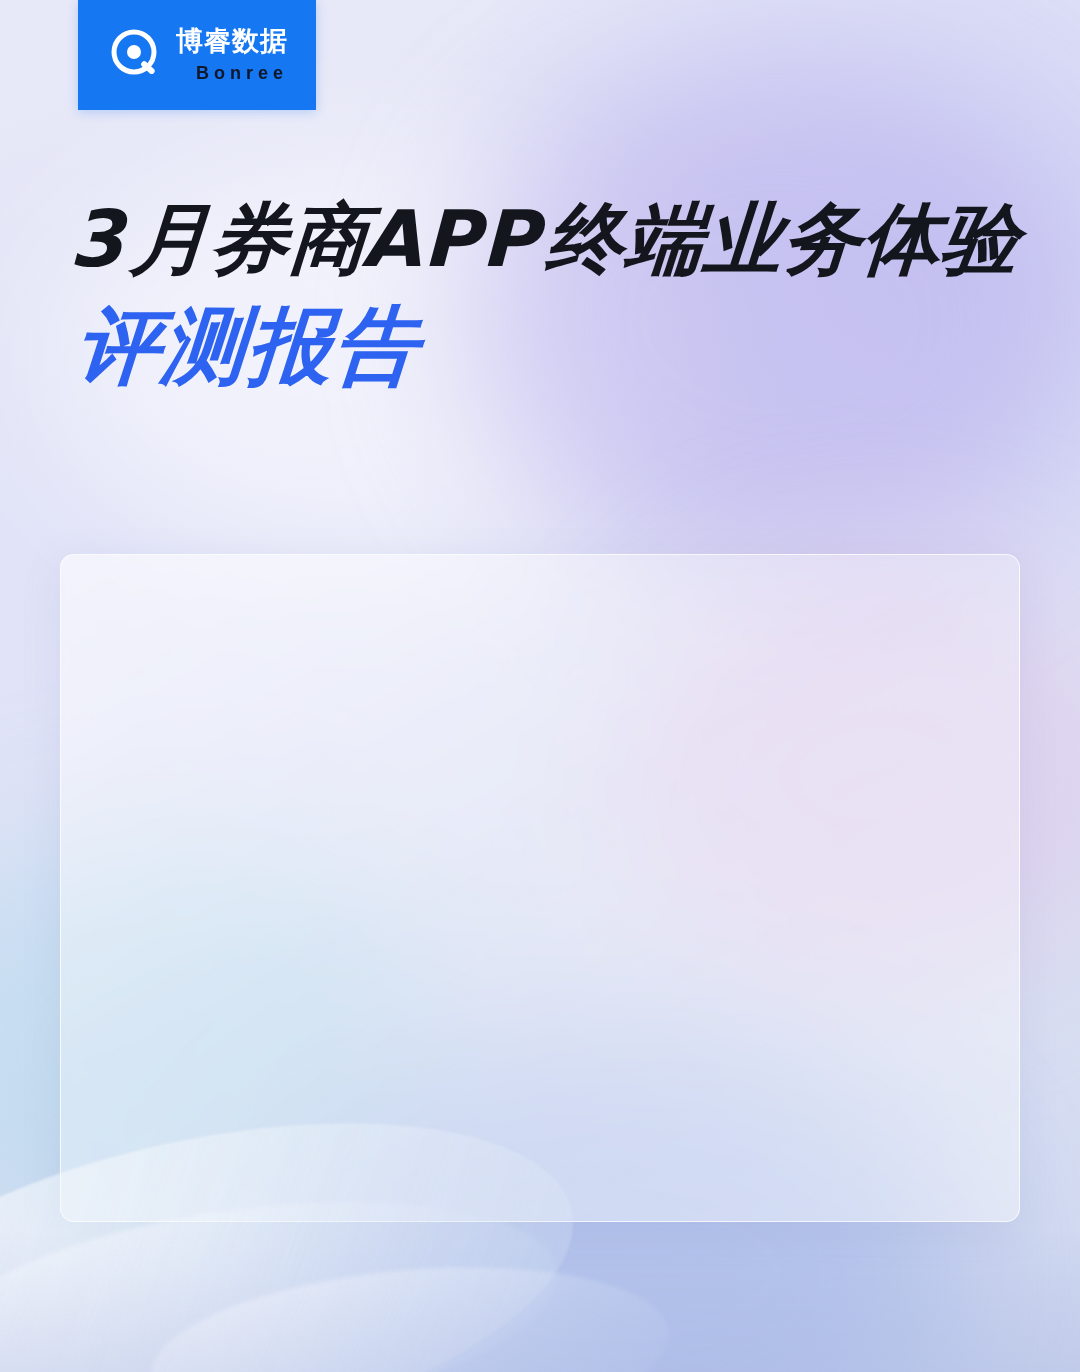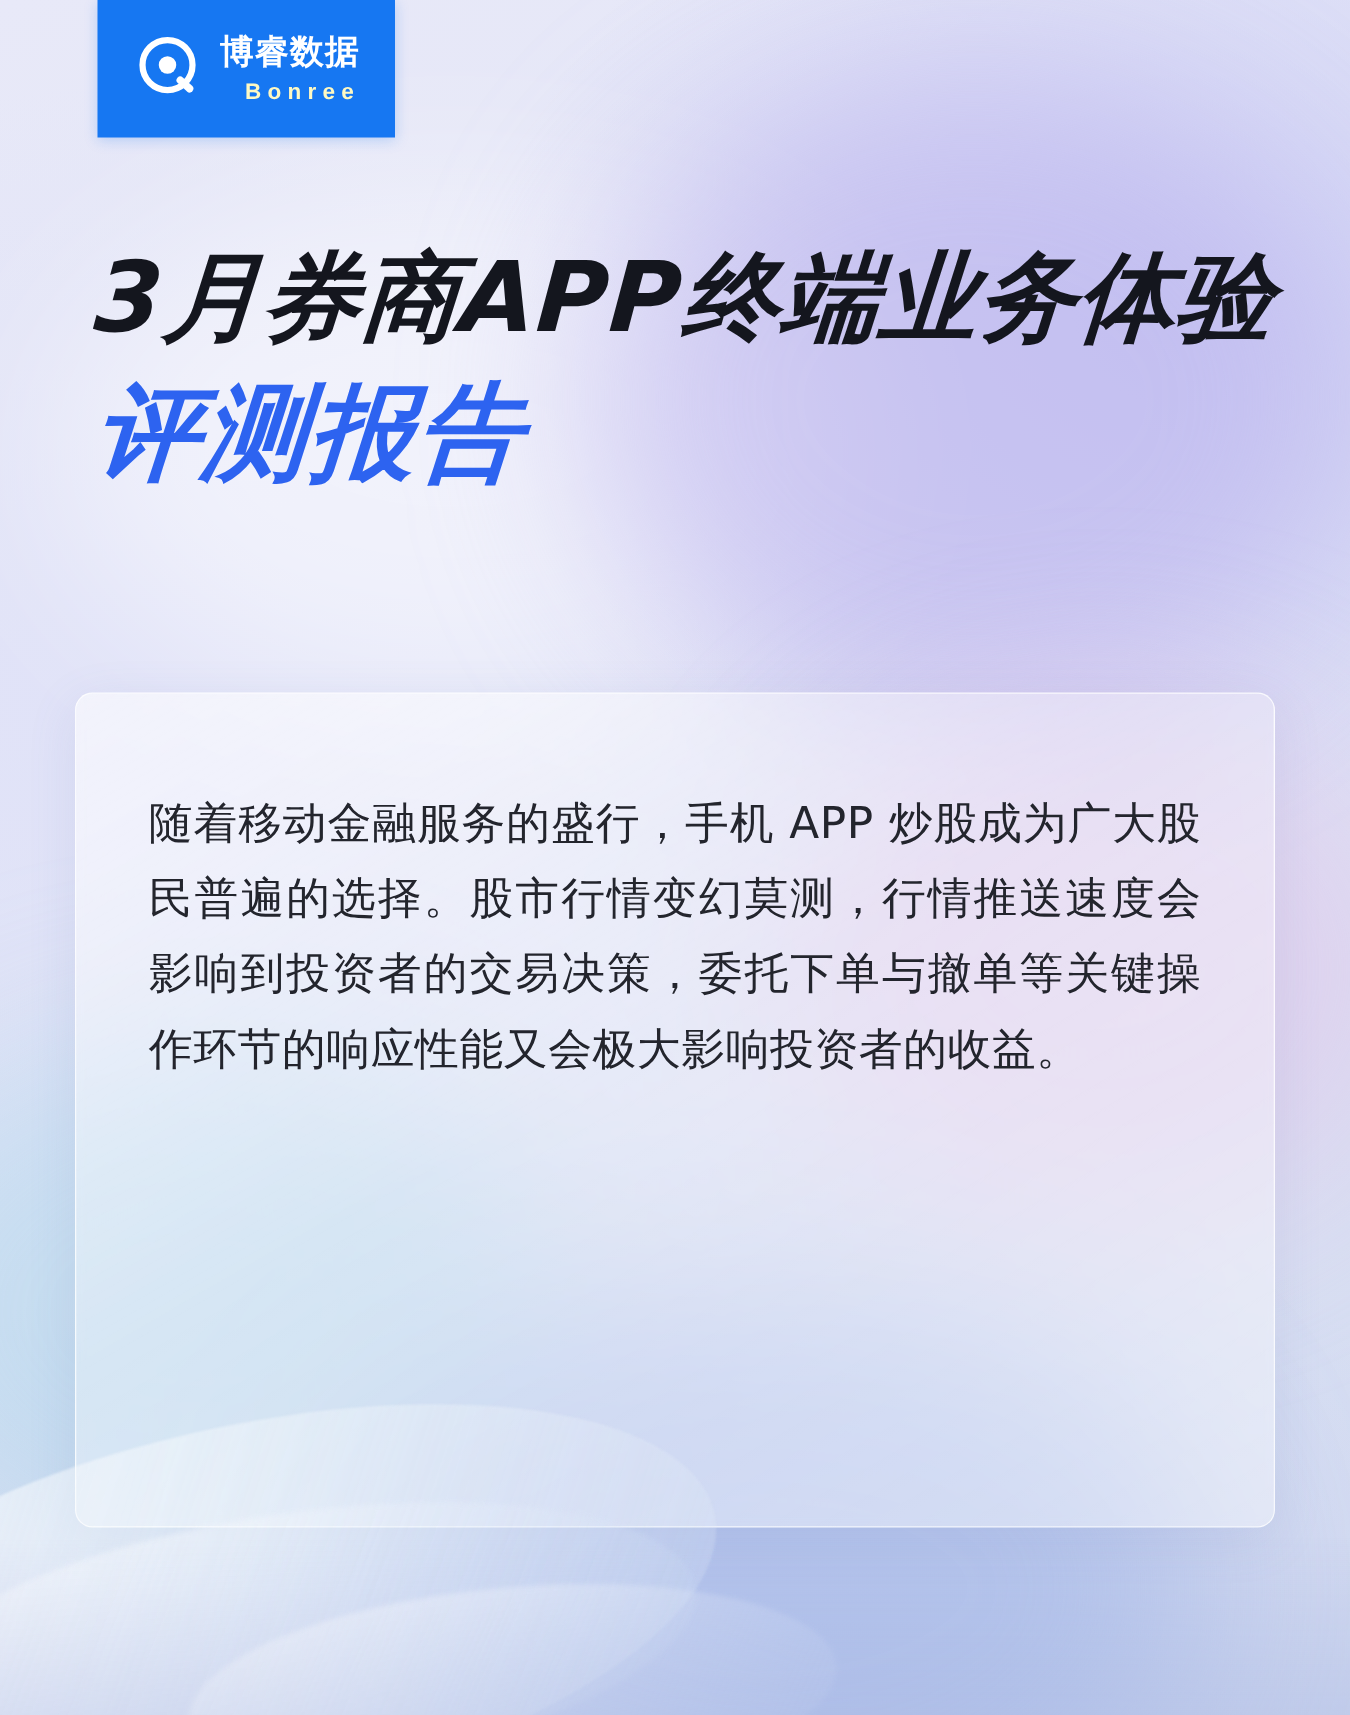--- a/index.html
+++ b/index.html
@@ -84,21 +84,21 @@
     align-items: flex-start;
     line-height: 1;
   }
   .logo-cn {
     color: #ffffff;
     font-size: 27px;
     font-weight: bold;
     letter-spacing: 1px;
   }
   .logo-en {
-    color: #fef9c3;
+    color: #0f172a;
     font-size: 18px;
     font-weight: bold;
     letter-spacing: 5px;
     margin-top: 9px;
     align-self: flex-end;
   }
 
   
   .headline {
     position: absolute;
@@ -230,21 +230,20 @@
       <span class="logo-en">Bonree</span>
     </span>
   </div>
 
   <div class="headline">
     <div class="headline-line1">3月券商APP终端业务体验</div>
     <div class="headline-line2">评测报告</div>
   </div>
 
   <div class="glass-card">
-    <p class="card-para">随着移动金融服务的盛行，手机 APP 炒股成为广大股民普遍的选择。股市行情变幻莫测，行情推送速度会影响到投资者的交易决策，委托下单与撤单等关键操作环节的响应性能又会极大影响投资者的收益。</p>
   </div>
 
   <div class="swoosh swoosh-1"></div>
   <div class="swoosh swoosh-2"></div>
   <div class="swoosh swoosh-3"></div>
   <div class="edge-shadow"></div>
 
 </div>
 
 </body></html>

